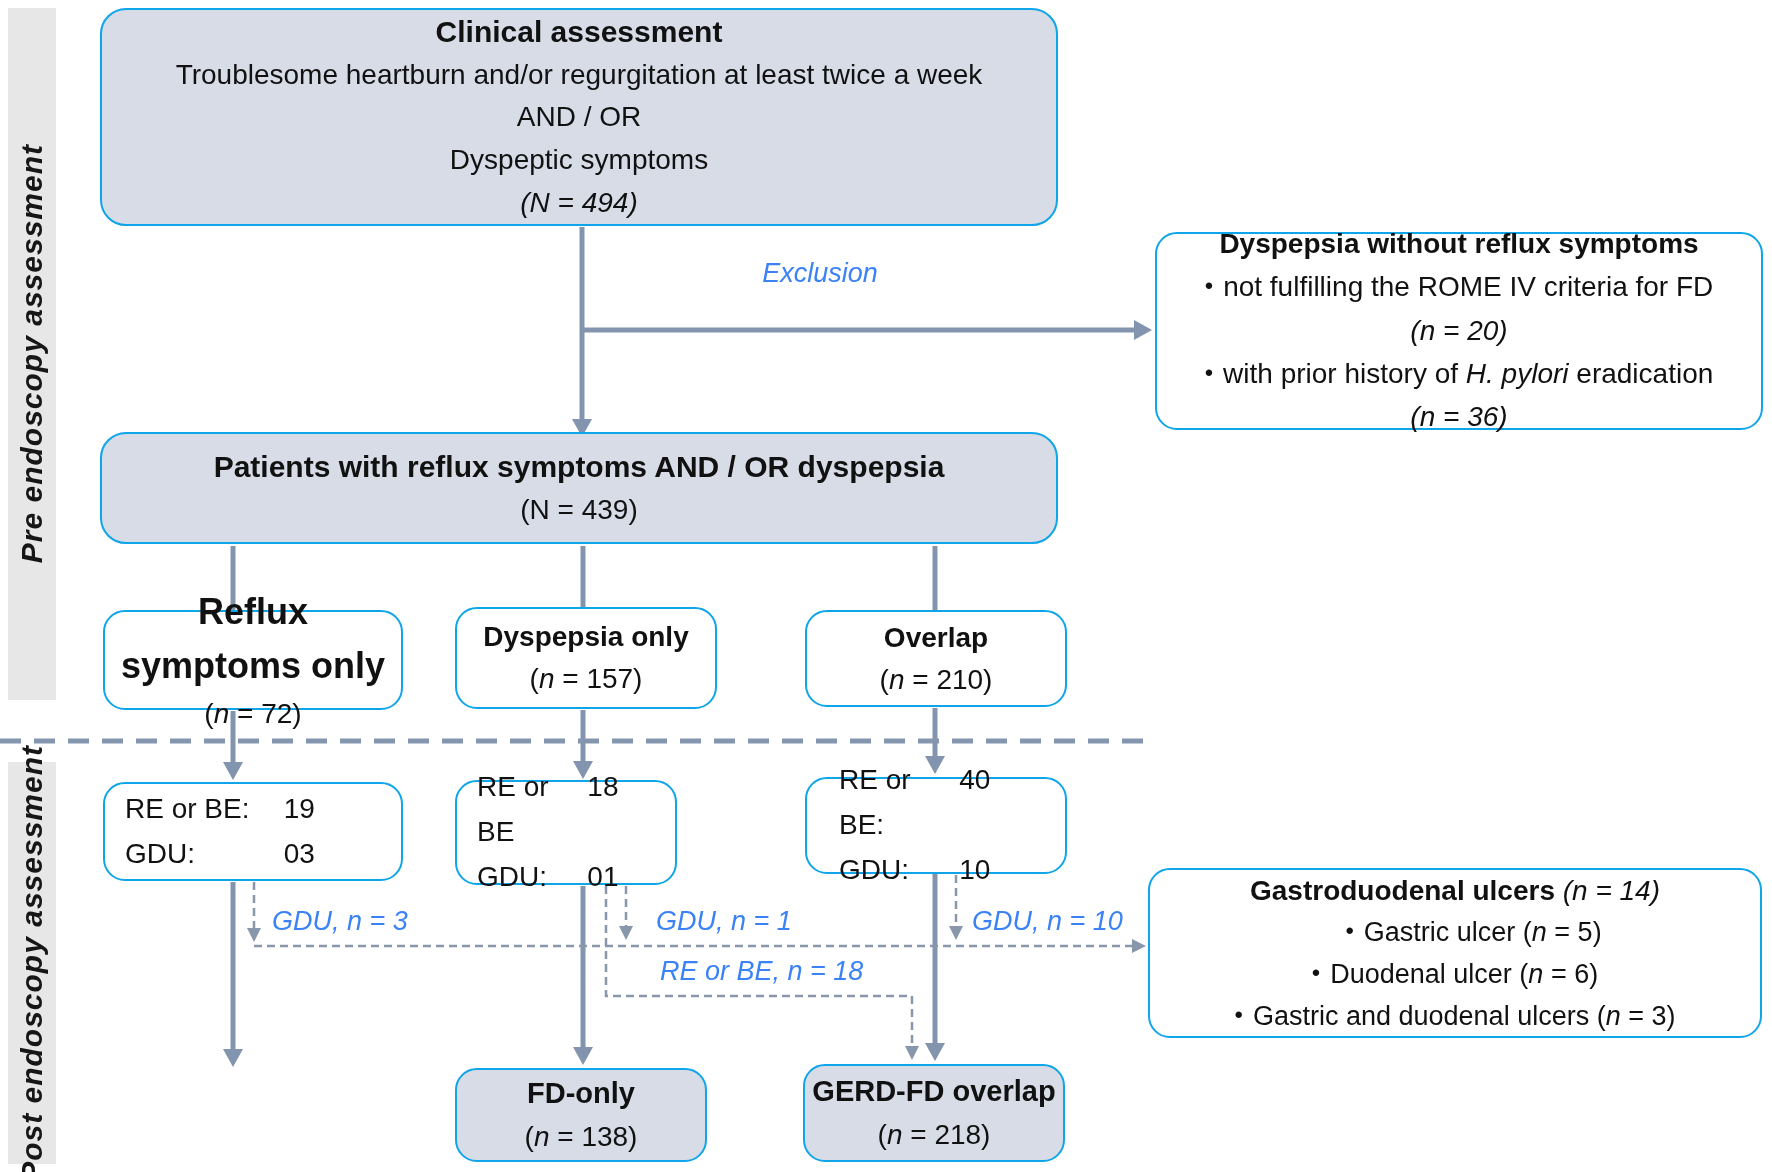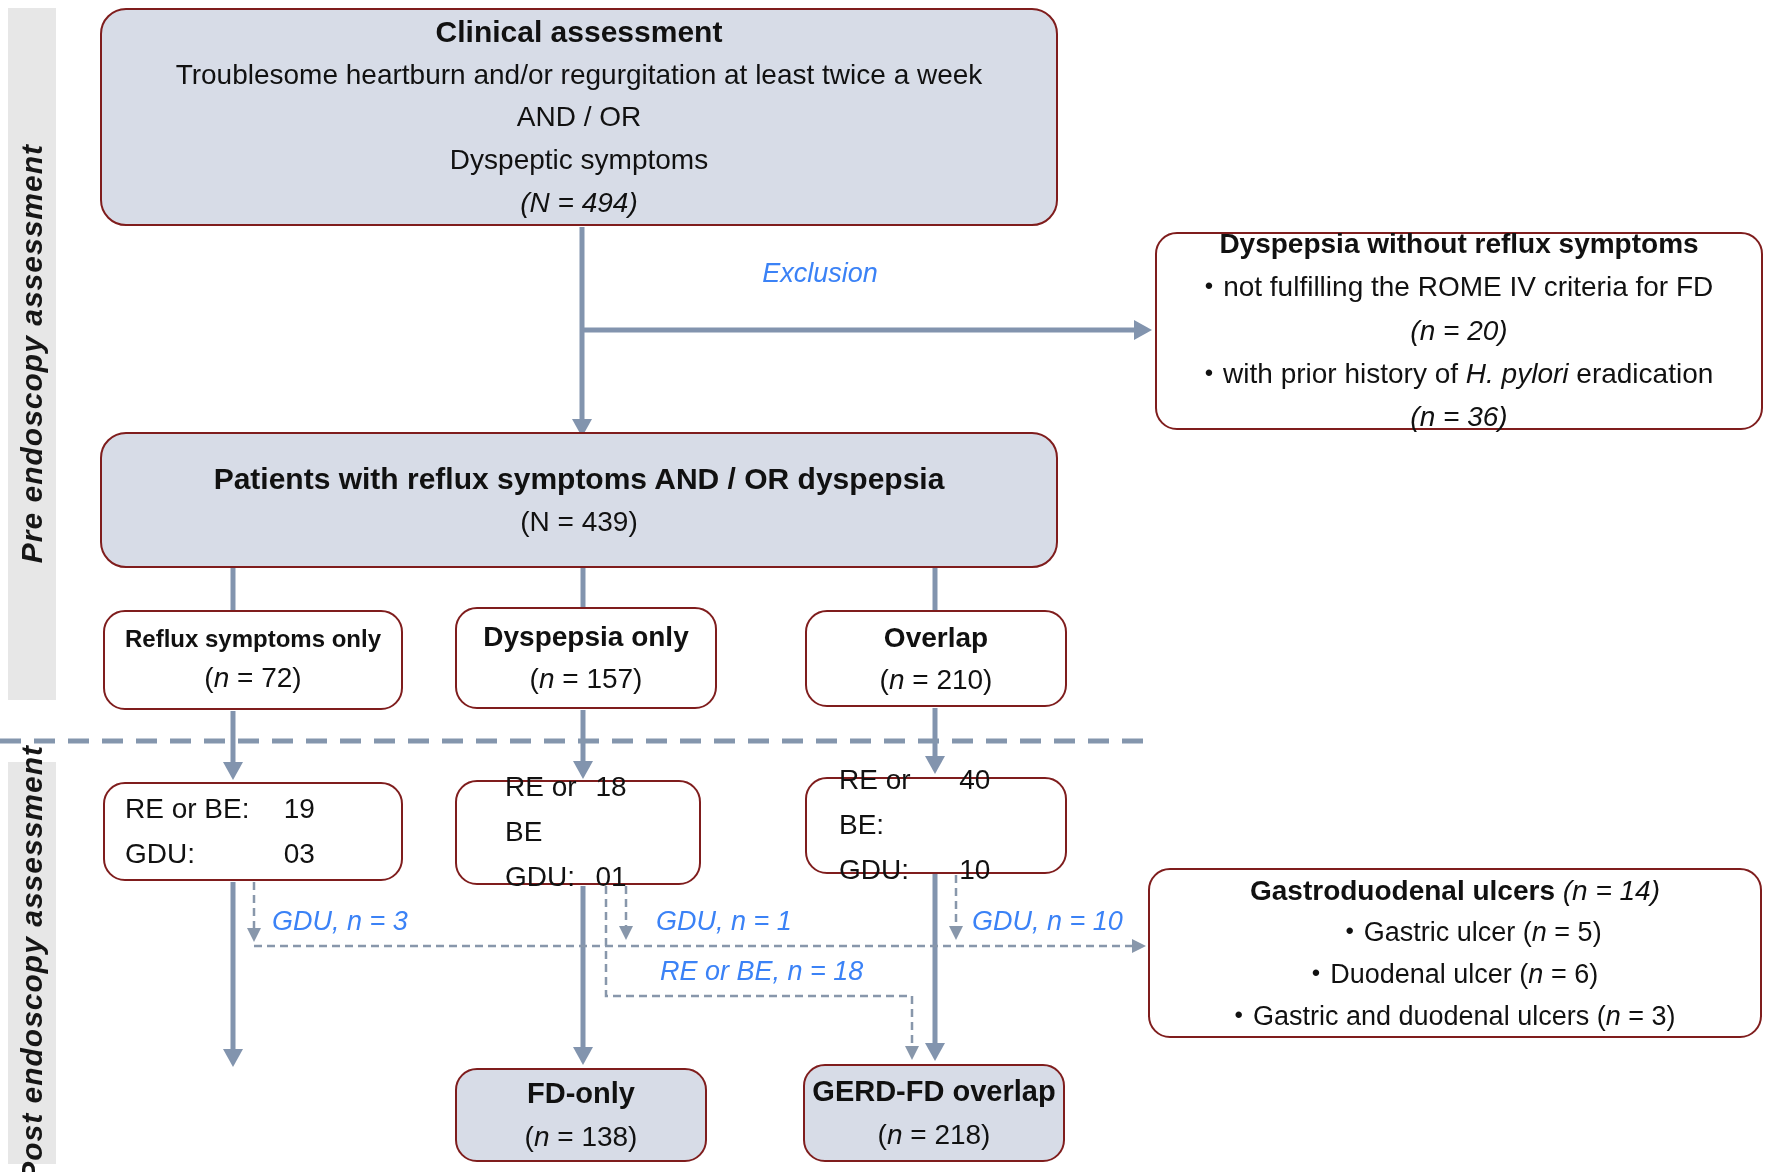--- a/index.html
+++ b/index.html
@@ -3,21 +3,21 @@
 <meta charset="utf-8">
 <style>
   html,body{margin:0;padding:0;background:#ffffff;}
   #canvas{
     position:relative;width:1772px;height:1172px;background:#ffffff;overflow:hidden;
     font-family:"Liberation Sans",sans-serif;color:#111;
   }
   svg.connectors{position:absolute;left:0;top:0;z-index:1;}
   .box{
     position:absolute;z-index:2;box-sizing:border-box;
-    border:2px solid #7f1d1d;border-radius:22px;background:#ffffff;
+    border:2px solid #0ea5e9;border-radius:22px;background:#ffffff;
     display:flex;flex-direction:column;justify-content:center;align-items:center;
     text-align:center;
   }
   .box.filled{background:#d7dce7;}
   .box .title{font-weight:bold;font-size:29px;line-height:1.5;}
   .box .line{font-size:28px;line-height:1.52;}
   .box .count{font-size:28px;line-height:1.5;}
   .italic{font-style:italic;}
   .sidebar{
     position:absolute;z-index:2;background:#e7e7e7;
@@ -103,27 +103,27 @@
   <div class="arrow-label" style="left:690px;top:258px;width:260px;text-align:center;">Exclusion</div>
 
   <div class="box" style="left:1155px;top:232px;width:608px;height:198px;">
     <div class="title" style="font-size:28px;">Dyspepsia without reflux symptoms</div>
     <div class="bul-line"><span class="bullet">•</span><span>not fulfilling the ROME IV criteria for FD</span></div>
     <div class="bul-line italic">(n = 20)</div>
     <div class="bul-line"><span class="bullet">•</span><span>with prior history of </span><span class="italic">H. pylori</span><span> eradication</span></div>
     <div class="bul-line italic">(n = 36)</div>
   </div>
 
-  <div class="box filled" style="left:100px;top:432px;width:958px;height:136px;border-radius:26px;">
+  <div class="box filled" style="left:100px;top:432px;width:958px;height:112px;border-radius:26px;">
     <div class="big-title">Patients with reflux symptoms AND / OR dyspepsia</div>
     <div class="count">(N = 439)</div>
   </div>
 
   <div class="box" style="left:103px;top:610px;width:300px;height:100px;">
-    <div class="title" style="font-size:24px;">Reflux symptoms only</div>
+    <div class="title" style="font-size:36px;">Reflux symptoms only</div>
     <div class="count">(<i>n</i> = 72)</div>
   </div>
   <div class="box" style="left:455px;top:607px;width:262px;height:102px;">
     <div class="title" style="font-size:28px;">Dyspepsia only</div>
     <div class="count">(<i>n</i> = 157)</div>
   </div>
   <div class="box" style="left:805px;top:610px;width:262px;height:97px;">
     <div class="title" style="font-size:28px;">Overlap</div>
     <div class="count">(<i>n</i> = 210)</div>
   </div>
@@ -132,21 +132,21 @@
   <div class="box kv-box" style="left:103px;top:782px;width:300px;height:99px;">
     <div class="kv-row">
         <span class="kv-label">RE or BE:</span>
         <span class="kv-value">19</span>
       </div>
     <div class="kv-row">
         <span class="kv-label">GDU:</span>
         <span class="kv-value">03</span>
       </div>
   </div>
-  <div class="box kv-box" style="left:455px;top:780px;width:246px;height:105px;padding:0 48px;">
+  <div class="box kv-box" style="left:455px;top:780px;width:222px;height:105px;padding:0 20px;">
     <div class="kv-row">
         <span class="kv-label">RE or BE</span>
         <span class="kv-value">18</span>
       </div>
     <div class="kv-row">
         <span class="kv-label">GDU:</span>
         <span class="kv-value">01</span>
       </div>
   </div>
   <div class="box kv-box" style="left:805px;top:777px;width:262px;height:97px;padding:0 32px;">

